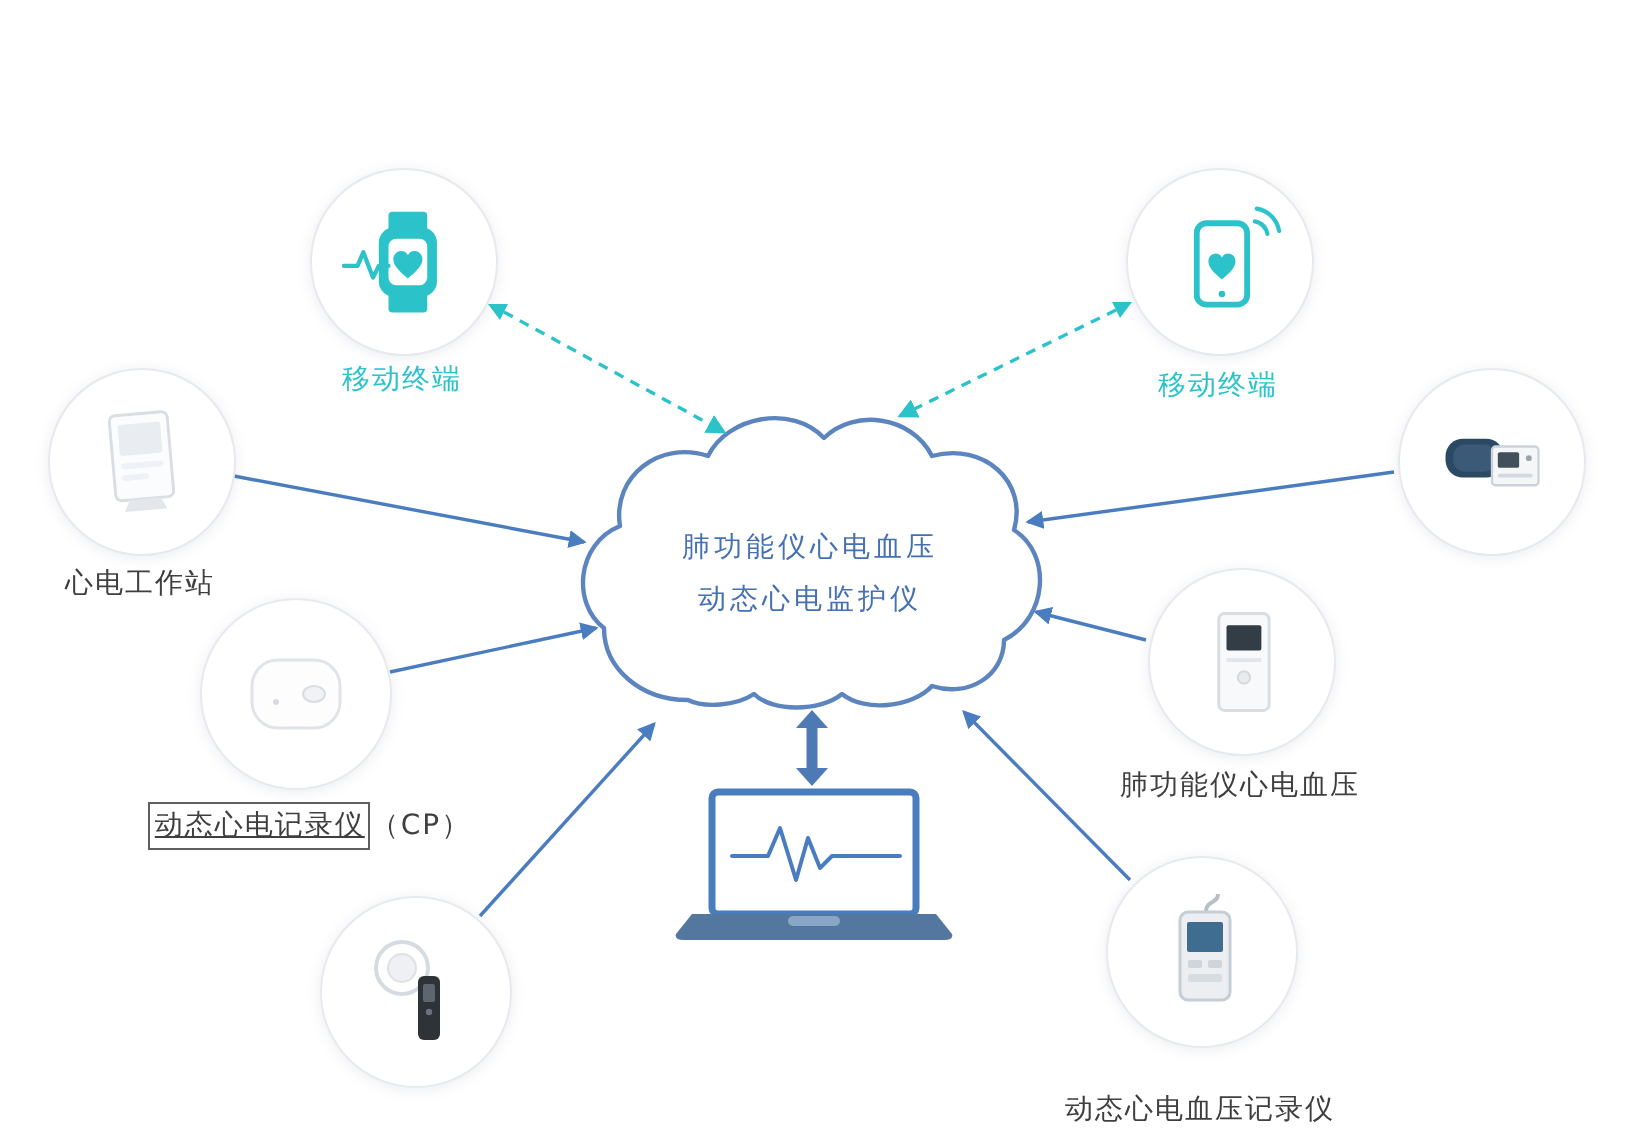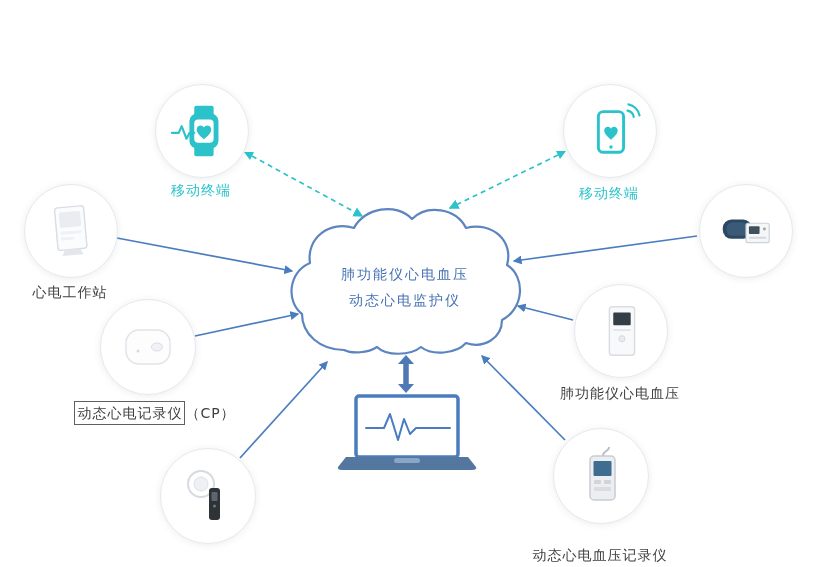--- a/index.html
+++ b/index.html
@@ -16,21 +16,21 @@
   }
   .label{
     position:absolute;font-size:14px;color:#3f3f3f;text-align:center;
     letter-spacing:1px;line-height:18px;white-space:nowrap;
   }
   .label.teal{color:#2bc3c9;}
   .cloud-text{
     position:absolute;left:295px;top:261px;width:220px;text-align:center;
     color:#4571b3;font-size:14px;line-height:26px;letter-spacing:2px;
   }
-  .boxed{border:1px solid #5f5f5f;padding:3px 2px;}
+  .boxed{border:1px solid #5f5f5f;padding:3px 2px;text-decoration:underline;}
 </style>
 </head>
 <body>
 
 <div class="canvas">
 
   <svg class="underlay" width="816" height="567" viewBox="0 0 816 567">
     <defs>
       <marker id="ab" viewBox="0 0 10 10" refX="8.5" refY="5" markerWidth="9" markerHeight="9" orient="auto" markerUnits="userSpaceOnUse">
         <path d="M0 0 L10 5 L0 10 Z" fill="#4a7dbf"></path>

